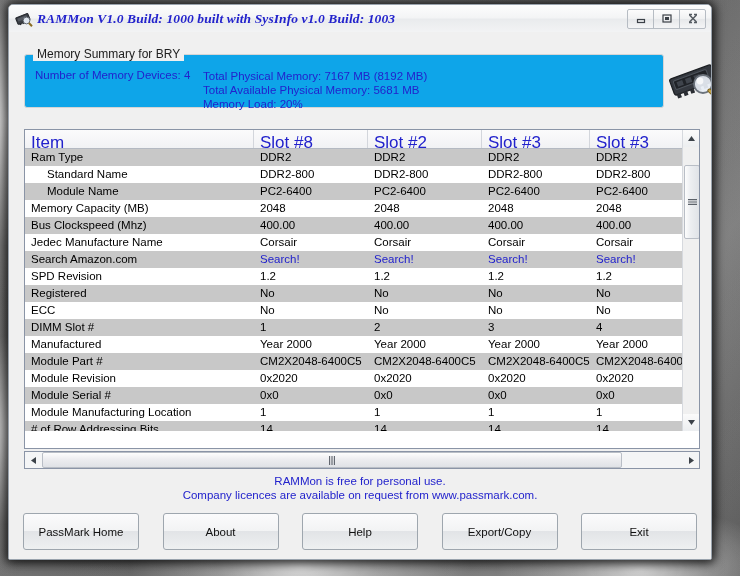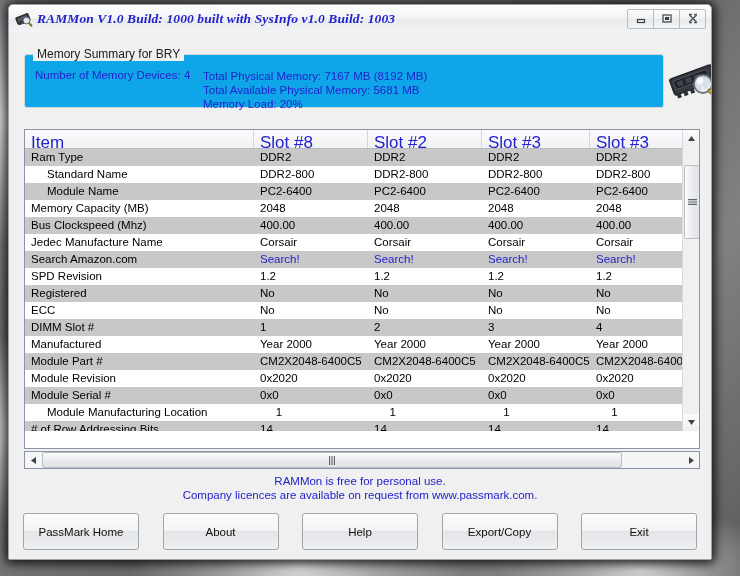--- a/index.html
+++ b/index.html
@@ -360,21 +360,21 @@
             <div class="cell" style="width: 94px;">0x2020</div>
           </div>
           <div class="row alt">
             <div class="cell" style="width: 229px;">Module Serial #</div>
             <div class="cell" style="width: 114px;">0x0</div>
             <div class="cell" style="width: 114px;">0x0</div>
             <div class="cell" style="width: 108px;">0x0</div>
             <div class="cell" style="width: 94px;">0x0</div>
           </div>
           <div class="row norm">
-            <div class="cell" style="width: 229px; margin-left: 16px;">Module Manufacturing Location</div>
+            <div class="cell" style="width: 229px;">Module Manufacturing Location</div>
             <div class="cell" style="width: 114px;">1</div>
             <div class="cell" style="width: 114px;">1</div>
             <div class="cell" style="width: 108px;">1</div>
             <div class="cell" style="width: 94px;">1</div>
           </div>
           <div class="row alt">
             <div class="cell" style="width: 229px;"># of Row Addressing Bits</div>
             <div class="cell" style="width: 114px;">14</div>
             <div class="cell" style="width: 114px;">14</div>
             <div class="cell" style="width: 108px;">14</div>

